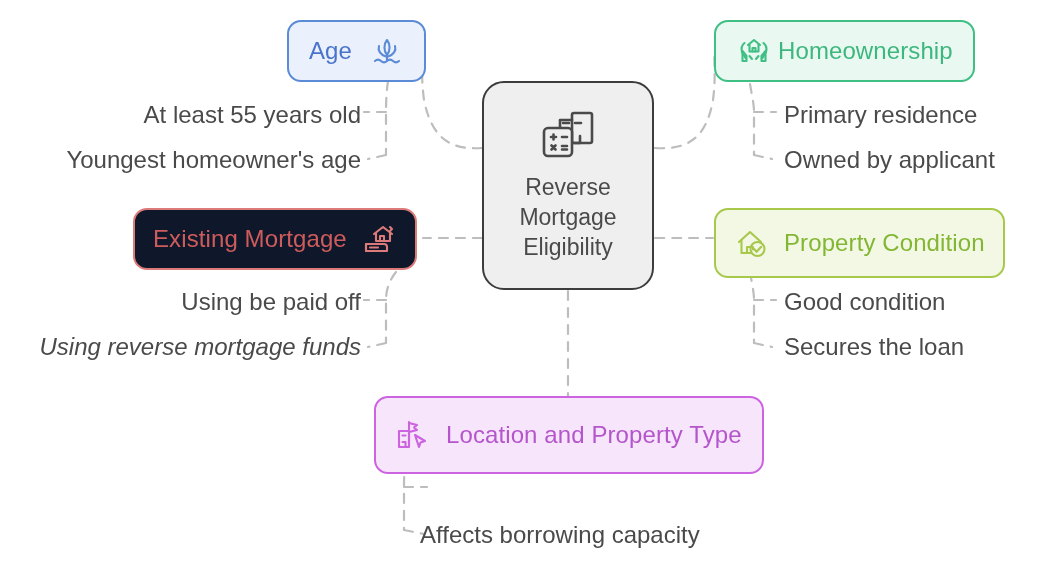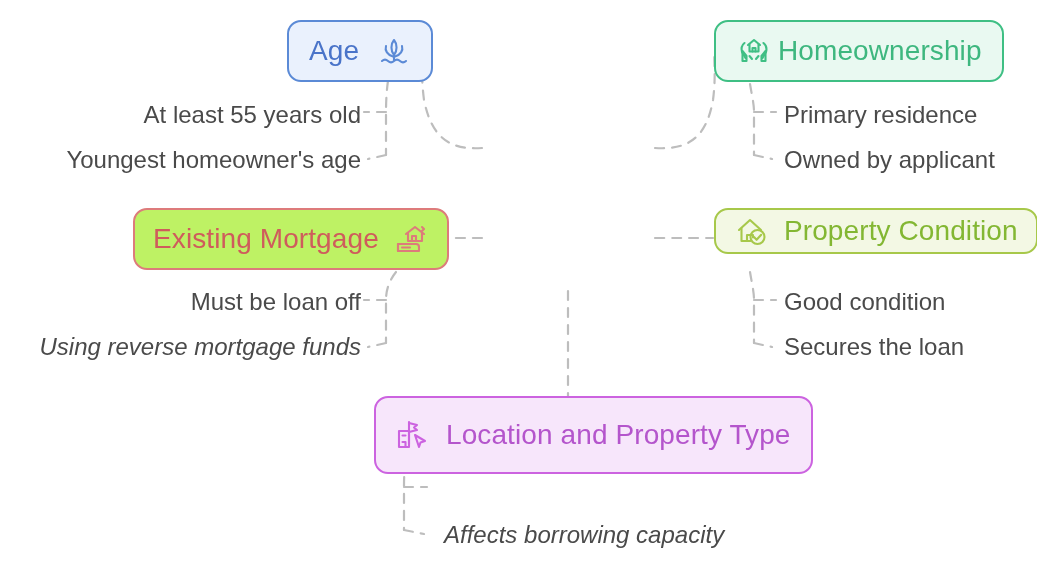--- a/index.html
+++ b/index.html
@@ -10,64 +10,64 @@
   }
   #canvas{position:absolute;inset:0;width:1037px;height:564px;}
   #links{position:absolute;left:0;top:0;width:1037px;height:564px;pointer-events:none;}
 
   .node{
     position:absolute;box-sizing:border-box;
     display:flex;align-items:center;justify-content:center;
     border-radius:14px;border:2px solid #999;
     white-space:nowrap;
   }
-  .node .lbl{font-size:28px;letter-spacing:.1px;}
+  .node .lbl{font-size:24px;letter-spacing:.1px;}
   .node .ico{display:inline-flex;align-items:center;justify-content:center;}
   .node .ico svg{display:block;}
 
   
   #n-center{
     left:482px;top:81px;width:172px;height:209px;
     background:#efefef;border:2px solid #3c3c3c;border-radius:22px;
     flex-direction:column;gap:4px;
   }
   #n-center .ctext{
     color:#4a4a4a;font-size:23px;line-height:30px;text-align:center;white-space:normal;
   }
   #n-center .ico{margin-bottom:6px;}
 
   
   #n-age{left:287px;top:20px;height:62px;padding:0 20px;gap:18px;
          background:#eaf1fd;border-color:#5b8ad6;color:#4a74c9;}
   #n-home{left:714px;top:20px;height:62px;padding:0 20px;gap:6px;
          background:#e9f9f1;border-color:#3fbf84;color:#3eb77f;}
   #n-mortgage{left:133px;top:208px;height:62px;padding:0 18px;gap:14px;
-         background:#bef264;border-color:#dd7b7b;color:#cf5c5c;}
-  #n-property{left:714px;top:208px;height:46px;padding:0 18px;gap:14px;
+         background:#0f172a;border-color:#dd7b7b;color:#cf5c5c;}
+  #n-property{left:714px;top:208px;height:70px;padding:0 18px;gap:14px;
          background:#f3f8e4;border-color:#a7c84a;color:#83b733;}
   #n-location{left:374px;top:396px;height:78px;padding:0 20px;gap:14px;
          background:#f7e6fb;border-color:#cc63e0;color:#b455cc;}
 
   
   .leaf{
     position:absolute;font-size:24px;color:#4a4a4a;white-space:nowrap;line-height:24px;
   }
   .leaf.r{text-align:right;}
   .leaf.l{text-align:left;}
 
   #lf-age-0{right:676px;top:103px;}
   #lf-age-1{right:676px;top:148px;}
   #lf-mort-0{right:676px;top:290px;}
   #lf-mort-1{right:676px;top:335px;}
   #lf-home-0{left:784px;top:103px;}
   #lf-home-1{left:784px;top:148px;}
   #lf-prop-0{left:784px;top:290px;}
   #lf-prop-1{left:784px;top:335px;}
   #lf-loc-0{left:435px;top:478px;}
-  #lf-loc-1{left:444px;top:523px;font-style:italic;}
+  #lf-loc-1{left:420px;top:523px;}
 </style>
 </head>
 <body>
 
 <div id="canvas">
 
   <svg id="links" viewBox="0 0 1037 564">
     <g fill="none" stroke="#bdbdbd" stroke-width="2.2" stroke-dasharray="9 8" stroke-linecap="round">
 
       <path d="M482,148 C452,150 432,140 424,100 C420,70 424,54 421,50"></path>
@@ -95,20 +95,41 @@
       <path d="M750,272 C752,284 754,292 754,300 L754,343"></path>
       <path d="M754,300 L776,300"></path>
       <path d="M754,343 L772,347"></path>
 
       <path d="M406,460 C404,472 404,480 404,487 L404,530"></path>
       <path d="M404,487 L427,487"></path>
       <path d="M404,530 L424,534"></path>
     </g>
   </svg>
 
+  <div class="node" id="n-center">
+    <span class="ico">
+      <svg width="64" height="52" viewBox="0 0 64 52" fill="none" stroke="#4a4a4a" stroke-width="2.6" stroke-linecap="round" stroke-linejoin="round">
+        <rect x="36" y="3" width="20" height="30" rx="2"></rect>
+        <path d="M36 10 h-12 v8"></path>
+        <path d="M27 13 h6"></path>
+        <path d="M39 13 h6"></path>
+        <path d="M44 26 v7 h-6"></path>
+        <rect x="8" y="18" width="28" height="28" rx="4" fill="#efefef"></rect>
+        <path d="M15 27 h5 M17.5 24.5 v5"></path>
+        <path d="M26 27 h5"></path>
+        <path d="M15.5 35.5 l4 4 M19.5 35.5 l-4 4"></path>
+        <path d="M26 36 h5 M26 39.5 h5"></path>
+      </svg>
+    </span>
+    <div class="ctext">
+      <div>Reverse</div>
+      <div>Mortgage</div>
+      <div>Eligibility</div>
+    </div>
+  </div>
 
   <div class="node" id="n-age">
     <span class="lbl">Age</span>
     <span class="ico">
       <svg width="34" height="34" viewBox="0 0 34 34" fill="none" stroke="#5b8ad6" stroke-width="2.1" stroke-linecap="round" stroke-linejoin="round">
         <path d="M17 6 C13.6 10 13.6 17 17 21 C20.4 17 20.4 10 17 6Z"></path>
         <path d="M9 12 C7.6 16.5 10.5 21 16 22.5"></path>
         <path d="M25 12 C26.4 16.5 23.5 21 18 22.5"></path>
         <path d="M17 21 v5"></path>
         <path d="M5 27 q3 -2.6 6 0 t6 0 t6 0 t6 0"></path>
@@ -174,21 +195,21 @@
     </span>
     <span class="lbl">Location and Property Type</span>
   </div>
 
   <div class="leaf r" id="lf-age-0" style="transform: translateX(0px);">At least 55 years old</div>
   <div class="leaf r" id="lf-age-1" style="transform: translateX(0px);">Youngest homeowner's age</div>
 
   <div class="leaf l" id="lf-home-1">Owned by applicant</div>
   <div class="leaf l" id="lf-home-0">Primary residence</div>
 
-  <div class="leaf r" id="lf-mort-0" style="transform: translateX(0px);">Must be loan off</div>
+  <div class="leaf r" id="lf-mort-0" style="transform: translateX(0px);">Using be paid off</div>
   <div class="leaf r" id="lf-mort-1" style="transform: translateX(0px); font-style: italic;">Using reverse mortgage funds</div>
 
   <div class="leaf l" id="lf-prop-0">Good condition</div>
   <div class="leaf l" id="lf-prop-1">Secures the loan</div>
 
   <div class="leaf l" id="lf-loc-1">Affects borrowing capacity</div>
 
 </div>
 
 </body></html>

